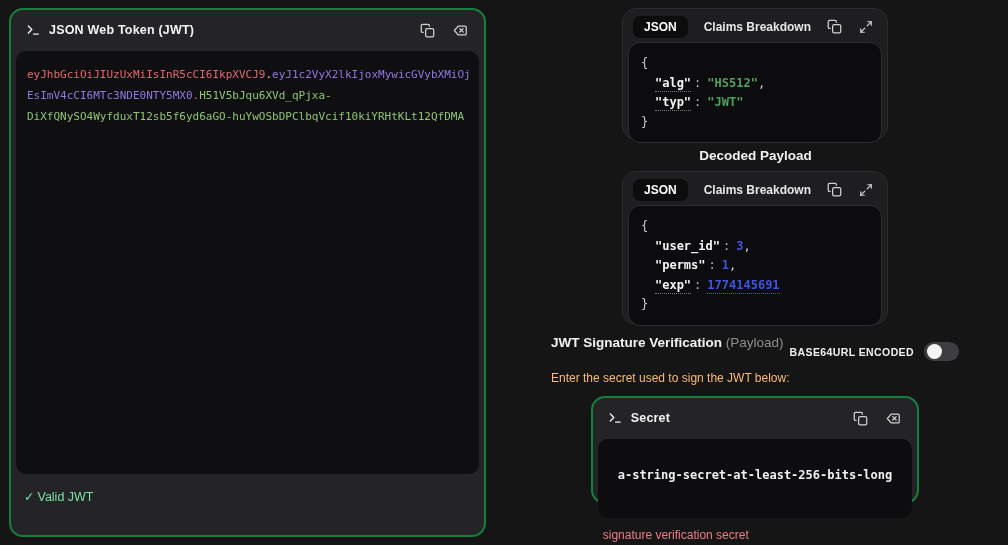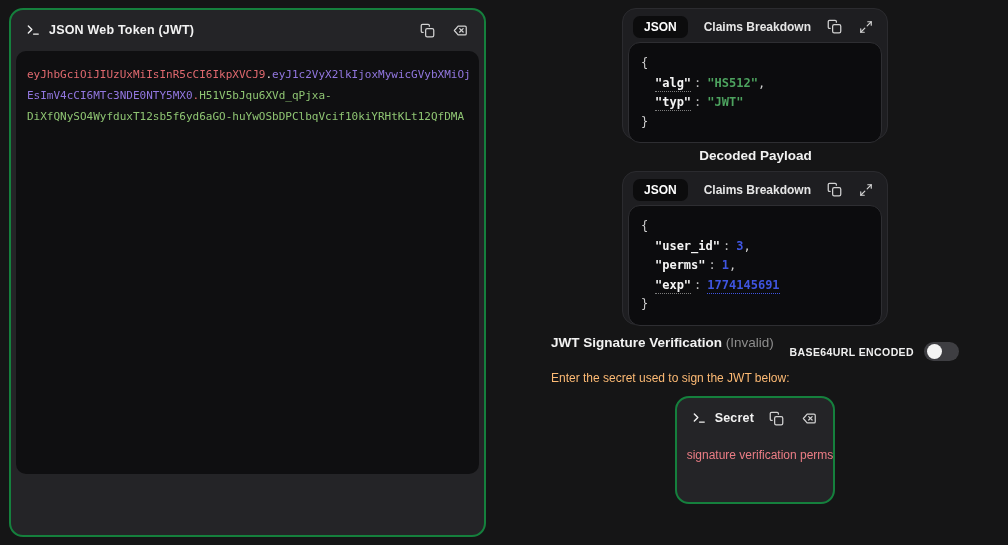--- a/index.html
+++ b/index.html
@@ -113,20 +113,23 @@
               <svg width="16" height="15" viewBox="0 0 24 24" fill="none" stroke="currentColor" stroke-width="2" stroke-linecap="round" stroke-linejoin="round">
                 <path d="M20 5H9l-6 7 6 7h11a2 2 0 0 0 2-2V7a2 2 0 0 0-2-2Z"></path>
                 <line x1="17" y1="9" x2="11.5" y2="14.5"></line>
                 <line x1="11.5" y1="9" x2="17" y2="14.5"></line>
               </svg>
             </span>
         </button>
       </span>
     </div>
     <div class="editor"><span class="tok-header">eyJhbGciOiJIUzUxMiIsInR5cCI6IkpXVCJ9</span><span class="tok-dot1">.</span><span class="tok-payload">eyJ1c2VyX2lkIjoxMywicGVybXMiOjEsImV4cCI6MTc3NDE0NTY5MX0</span><span class="tok-dot2">.</span><span class="tok-sig">H51V5bJqu6XVd_qPjxa-DiXfQNySO4WyfduxT12sb5f6yd6aGO-huYwOSbDPClbqVcif10kiYRHtKLt12QfDMA</span></div>
+    <div class="status valid">
+      <span class="check-glyph">✓</span><span>Valid JWT</span>
+    </div>
   </section>
 
   <div class="right-col">
 
     <section class="panel hdr-panel">
       <div class="tabs">
         <span class="tab active">JSON</span>
         <span class="tab">Claims Breakdown</span>
         <span class="tab-actions">
           <button class="icon-btn" aria-label="copy">
@@ -190,21 +193,21 @@
         <div class="line row"><span class="k">"perms"</span><span class="p colon">:</span><span class="v-num">1</span><span class="p">,</span></div>
         <div class="line row"><span class="k u">"exp"</span><span class="p colon">:</span><span class="v-num u">1774145691</span><span class="p"></span></div>
         <div class="line"><span class="p">}</span></div>
       </div>
     </section>
 
     <div class="sig-row">
       <div>
         <div class="sig-title">
           <span>JWT Signature Verification</span>
-          <span class="optional">(Invalid)</span>
+          <span class="optional">(Payload)</span>
         </div>
         <div class="sig-sub">Enter the secret used to sign the JWT below:</div>
       </div>
       <div class="b64">
         <span class="b64-label">BASE64URL ENCODED</span>
         <span class="toggle">
             <span class="knob"></span>
           </span>
       </div>
     </div>
@@ -231,17 +234,18 @@
             <span>
                 <svg width="16" height="15" viewBox="0 0 24 24" fill="none" stroke="currentColor" stroke-width="2" stroke-linecap="round" stroke-linejoin="round">
                   <path d="M20 5H9l-6 7 6 7h11a2 2 0 0 0 2-2V7a2 2 0 0 0-2-2Z"></path>
                   <line x1="17" y1="9" x2="11.5" y2="14.5"></line>
                   <line x1="11.5" y1="9" x2="17" y2="14.5"></line>
                 </svg>
               </span>
           </button>
         </span>
       </div>
-      <div class="fail-text">signature verification perms</div>
+      <div class="secret-input">a-string-secret-at-least-256-bits-long</div>
+      <div class="fail-text">signature verification secret</div>
     </section>
 
   </div>
 </div>
 
 </body></html>

